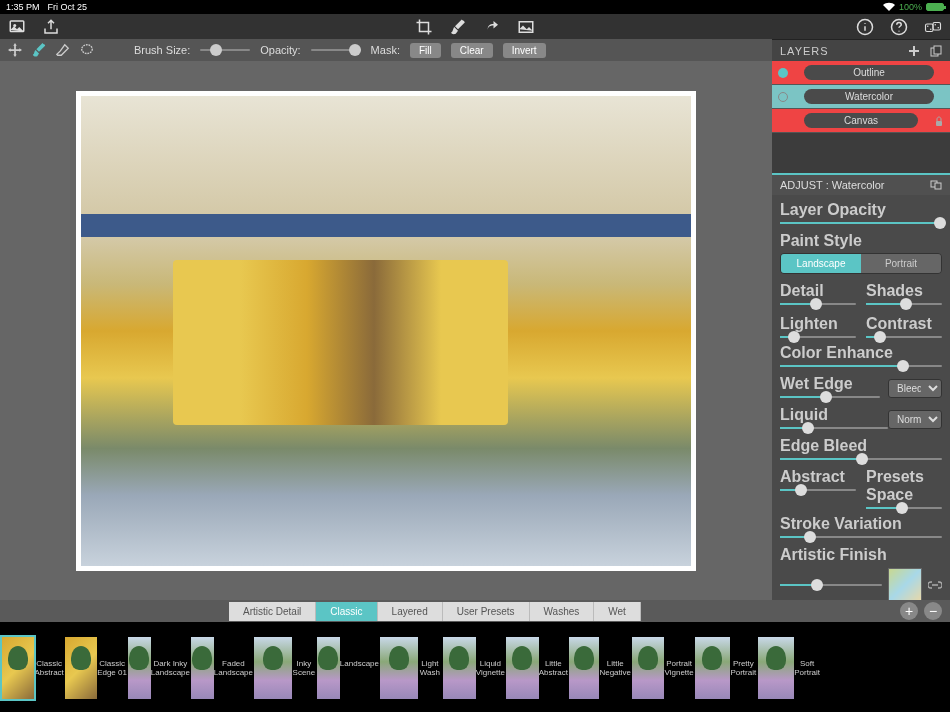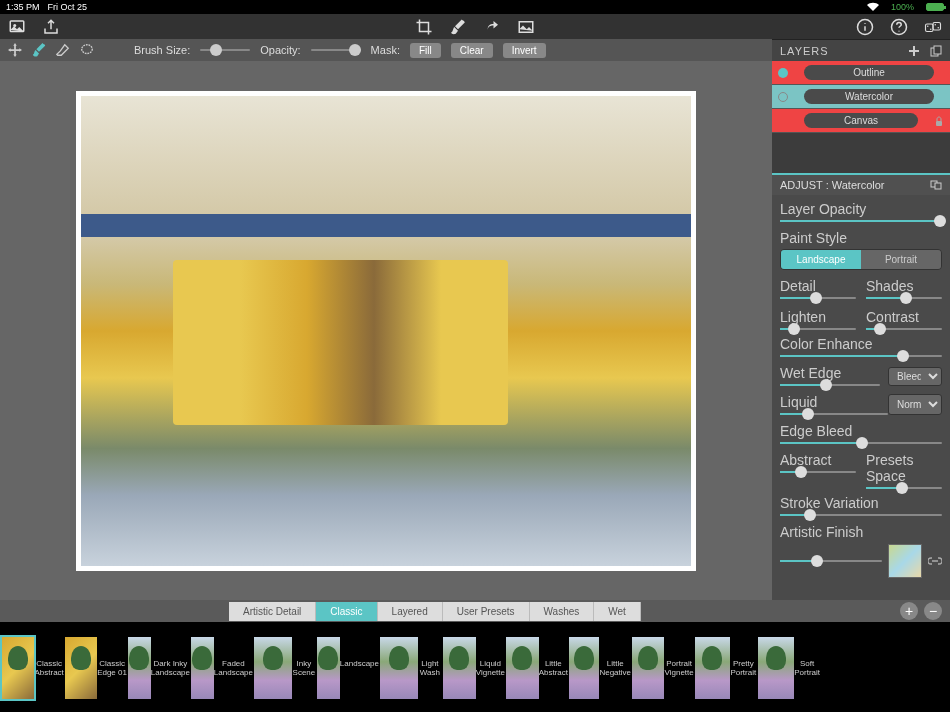--- a/index.html
+++ b/index.html
@@ -1,21 +1,21 @@
 <!DOCTYPE html>
 <html><head>
 <meta charset="utf-8">
 <style>
 * { margin: 0; padding: 0; box-sizing: border-box; font-family: -apple-system, Helvetica, Arial, sans-serif; }
 body { width: 950px; height: 712px; background: #4a4a4a; overflow: hidden; position: relative; }
 
 
 .status-bar { height: 14px; background: #000; color: #fff; display: flex; align-items: center; font-size: 9px; padding: 0 6px; justify-content: space-between; }
 .status-left { display: flex; gap: 8px; }
-.status-right { display: flex; gap: 12px; align-items: center; }
+.status-right { display: flex; gap: 4px; align-items: center; }
 .battery-icon { width: 18px; height: 8px; border: 1px solid #4CAF50; border-radius: 2px; position: relative; }
 .battery-icon::after { content:''; position:absolute; right:-3px; top:2px; width:2px; height:3px; background:#4CAF50; }
 .battery-fill { background:#4CAF50; height:100%; width:100%; }
 
 
 .toolbar-main { height: 25px; background: #323232; display: flex; align-items: center; padding: 0 8px; justify-content: space-between; }
 .toolbar-group { display: flex; gap: 16px; align-items: center; }
 .toolbar-group.center { position: absolute; left: 50%; transform: translateX(-50%); }
 .tool-icon { width: 18px; height: 18px; fill: #ddd; cursor: pointer; }
 
@@ -47,21 +47,21 @@
 
 .panel-spacer { height: 40px; background: #3c3c3c; }
 
 .adjust-header { height: 22px; background: #505050; color: #ddd; display: flex; align-items: center; justify-content: space-between; padding: 0 8px; font-size: 11px; border-top: 2px solid #5bc5c5; }
 
 .adjust-body { flex: 1; overflow-y: auto; padding: 6px 8px; background: #4a4a4a; font-size: 10px; color: #ccc; }
 .adjust-body::-webkit-scrollbar { width: 4px; }
 .adjust-body::-webkit-scrollbar-thumb { background: #888; border-radius: 2px; }
 
 .adj-slider-full { margin-bottom: 8px; }
-.adj-label { font-size: 14px; color: #ccc; margin-bottom: 3px; display: block; }
+.adj-label { font-size: 16px; color: #ccc; margin-bottom: 3px; display: block; font-weight: bold; }
 .adj-track { height: 2px; background: #888; position: relative; border-radius: 1px; }
 .adj-track .filled { position: absolute; left: 0; top: 0; height: 100%; background: #5bc5c5; }
 .adj-thumb { width: 12px; height: 12px; background: #ddd; border-radius: 50%; position: absolute; top: -5px; }
 
 .segmented { display: flex; border-radius: 4px; overflow: hidden; margin-bottom: 8px; border:1px solid #333; }
 .seg-btn { flex: 1; text-align: center; padding: 4px 0; font-size: 10px; background: #666; color: #ccc; cursor: pointer; }
 .seg-btn.active { background: #5bc5c5; color: #fff; }
 
 .adj-grid { display: grid; grid-template-columns: 1fr 1fr; gap: 4px 10px; }
 .adj-cell { margin-bottom: 6px; }
@@ -284,21 +284,21 @@
       <div style="flex:1">
         <span class="adj-label">Wet Edge</span>
         <div class="adj-track">
             <div class="filled" style="width:45%"></div>
             <div class="adj-thumb" style="left:40%"></div>
           </div>
       </div>
       <select class="adj-dropdown"><option>Bleed</option></select>
     </div>
 
-    <div style="display:flex;gap:0;margin-bottom:8px">
+    <div style="display:flex;gap:0;align-items:flex-end;margin-bottom:8px">
       <div style="flex:1">
         <span class="adj-label">Liquid</span>
         <div class="adj-track">
             <div class="filled" style="width:25%"></div>
             <div class="adj-thumb" style="left:20%"></div>
           </div>
       </div>
       <select class="adj-dropdown"><option>Normal</option></select>
     </div>
 

